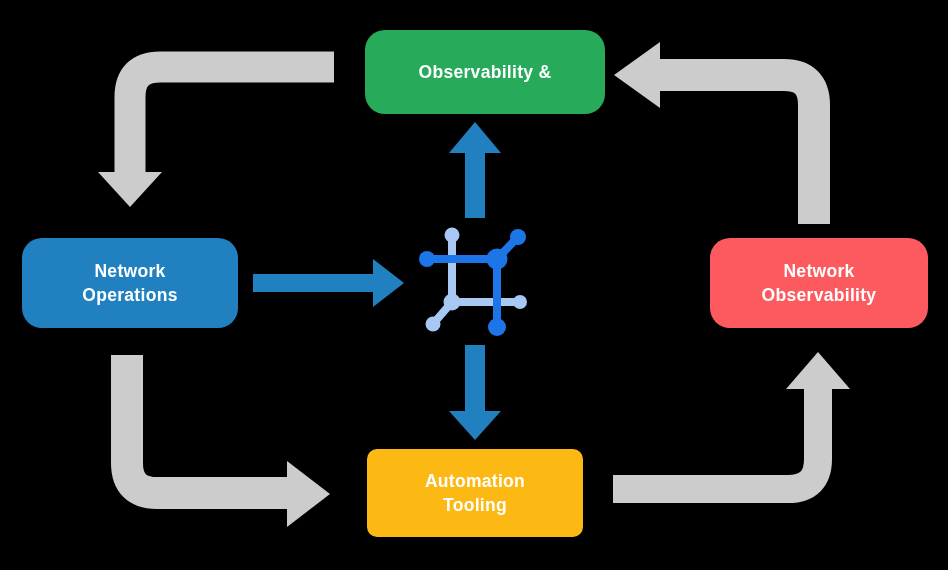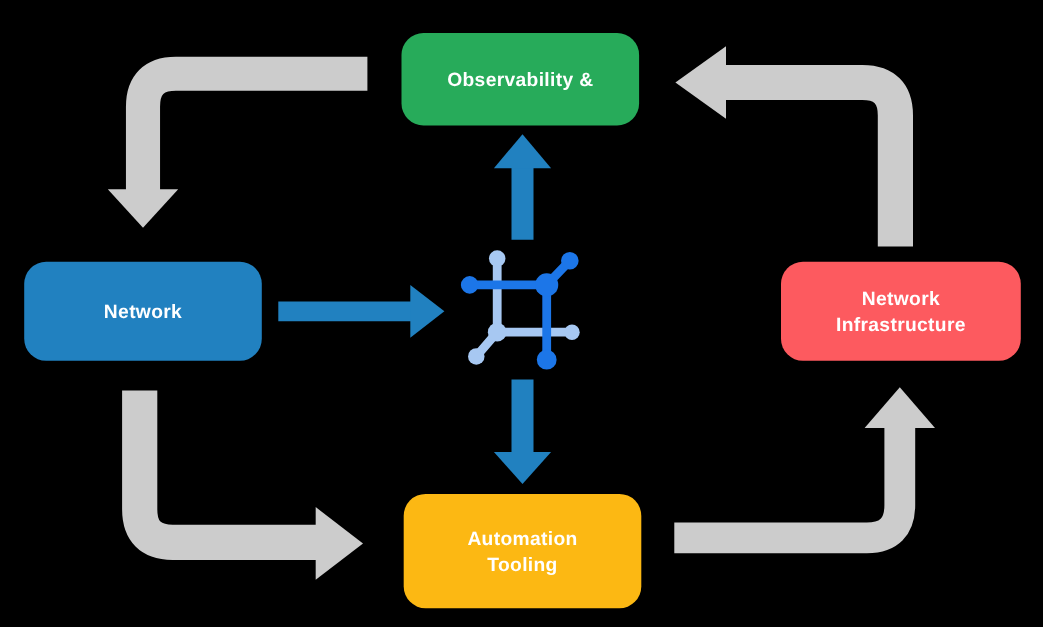--- a/index.html
+++ b/index.html
@@ -27,24 +27,24 @@
     display: flex;
     flex-direction: column;
     align-items: center;
     justify-content: center;
     text-align: center;
     font-size: 17.5px;
     font-weight: bold;
     letter-spacing: 0.3px;
     line-height: 24px;
   }
-  .node-observability { left: 365px; top: 30px;  width: 216px; height: 84px; }
+  .node-observability { left: 365px; top: 30px;  width: 240px; height: 84px; }
   .node-operations    { left: 22px;  top: 238px; width: 216px; height: 90px; }
   .node-infrastructure{ left: 710px; top: 238px; width: 218px; height: 90px; }
-  .node-automation    { left: 367px; top: 449px; width: 216px; height: 104px; }
+  .node-automation    { left: 367px; top: 449px; width: 216px; height: 88px; border-radius: 10px; }
 </style>
 </head>
 <body>
 
 <div class="stage">
 
   <svg class="arrow-layer" viewBox="0 0 948 570">
 
     <g>
       <path d="M 334 67 L 160 67 Q 130 67 130 97 L 130 175" fill="none" stroke-width="31" stroke="#cccccc"></path>
@@ -108,25 +108,26 @@
       </g>
     </g>
   </svg>
 
   <div class="node-box node-observability" style="background-color: rgb(39, 171, 90);">
     <span>Observability &amp;</span>
   </div>
 
   <div class="node-box node-operations" style="background-color: rgb(33, 129, 192);">
     <span>Network</span>
+    <span>Operations</span>
   </div>
 
   <div class="node-box node-infrastructure" style="background-color: rgb(253, 90, 95);">
     <span>Network</span>
-    <span>Infrastructure</span>
+    <span>Observability</span>
   </div>
 
   <div class="node-box node-automation" style="background-color: rgb(252, 184, 19);">
     <span>Automation</span>
     <span>Tooling</span>
   </div>
 
 </div>
 
 </body></html>

